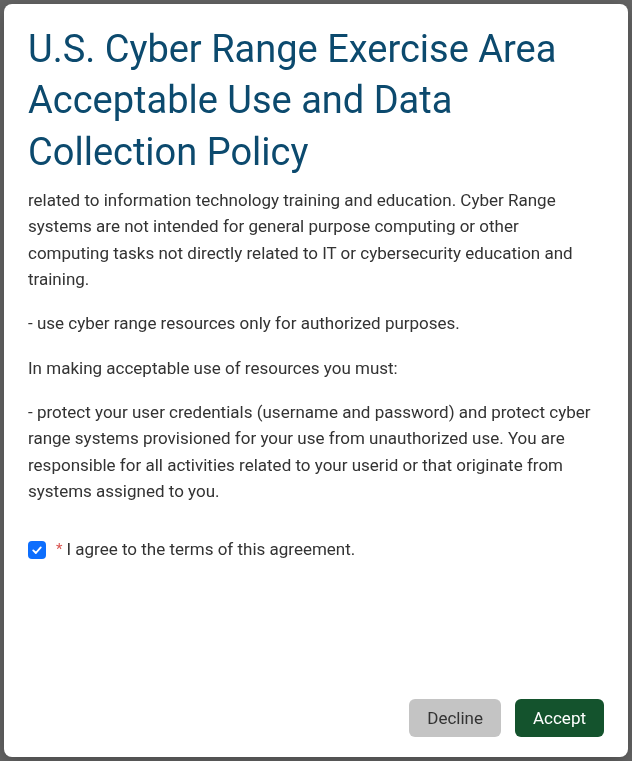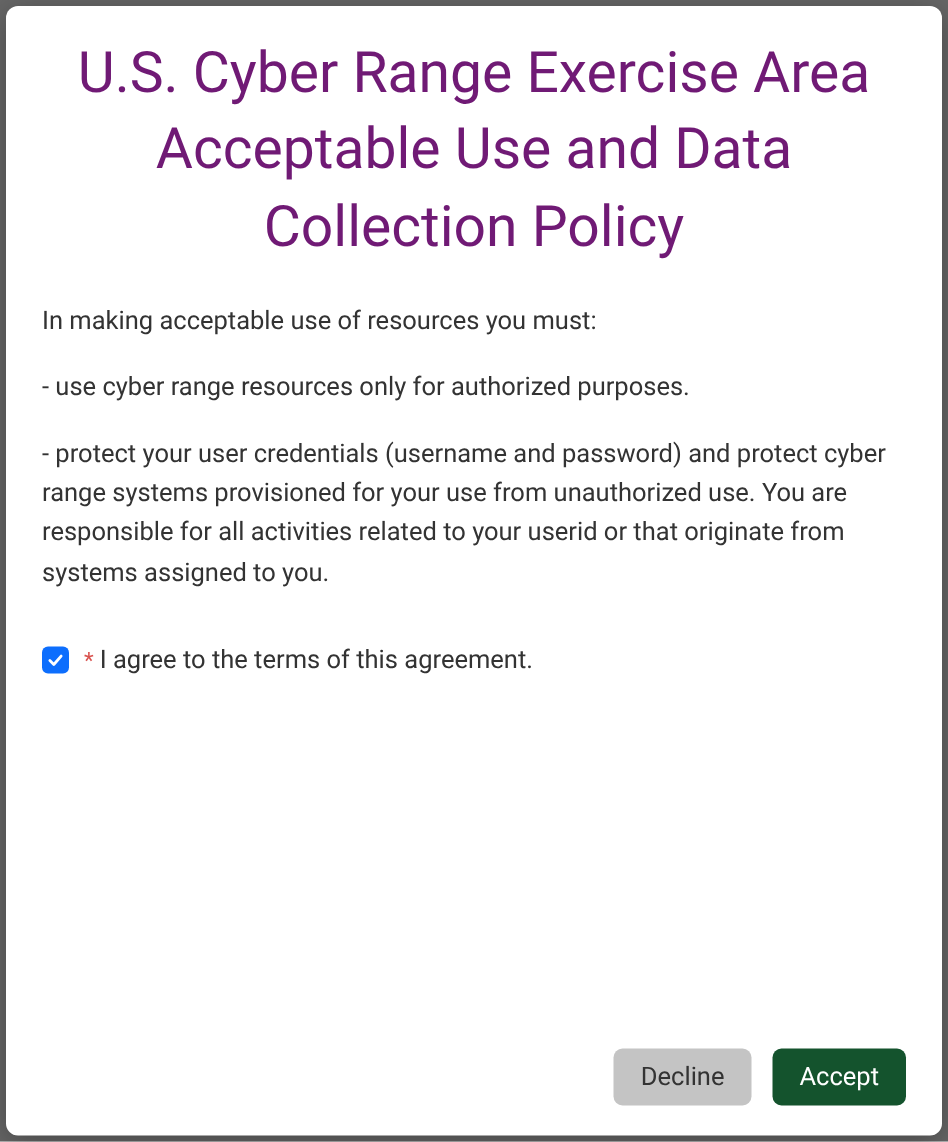--- a/index.html
+++ b/index.html
@@ -24,24 +24,23 @@
       background: #fff;
       border-radius: 8px;
       box-shadow: 0 4px 20px rgba(0,0,0,0.3);
       display: flex;
       flex-direction: column;
       padding: 20px 24px 20px 24px;
     }
     .modal-title {
       font-size: 38px;
       font-weight: 400;
-      color: #701a75;
+      color: #0c4a6e;
       line-height: 1.35;
-      margin-bottom: 23px;
-      text-align: center;
+      margin-bottom: 9px;
     }
     .modal-body-wrap {
       flex: 1;
       overflow-y: scroll;
       padding-right: 8px;
       color: #333;
       font-size: 17px;
       line-height: 1.55;
     }
     .modal-body-wrap::-webkit-scrollbar {
@@ -116,22 +115,23 @@
       color: #fff;
     }
   </style>
 </head>
 <body>
 
 <div class="modal">
   <h1 class="modal-title">U.S. Cyber Range Exercise Area Acceptable Use and Data Collection Policy</h1>
 
   <div class="modal-body-wrap">
+    <p class="body-para">related to information technology training and education. Cyber Range systems are not intended for general purpose computing or other computing tasks not directly related to IT or cybersecurity education and training.</p>
+    <p class="body-para">- use cyber range resources only for authorized purposes.</p>
     <p class="body-para">In making acceptable use of resources you must:</p>
-    <p class="body-para">- use cyber range resources only for authorized purposes.</p>
     <p class="body-para">- protect your user credentials (username and password) and protect cyber range systems provisioned for your use from unauthorized use. You are responsible for all activities related to your userid or that originate from systems assigned to you.</p>
 
     <div class="agreement-row">
       <span class="checkbox">
         <svg viewBox="0 0 16 16">
           <path fill="none" stroke="#fff" stroke-width="2.5" stroke-linecap="round" stroke-linejoin="round" d="M3 8.5 L6.5 12 L13 4.5"></path>
         </svg>
       </span>
       <span class="required-star">*</span>
       <span class="agreement-label">I agree to the terms of this agreement.</span>

